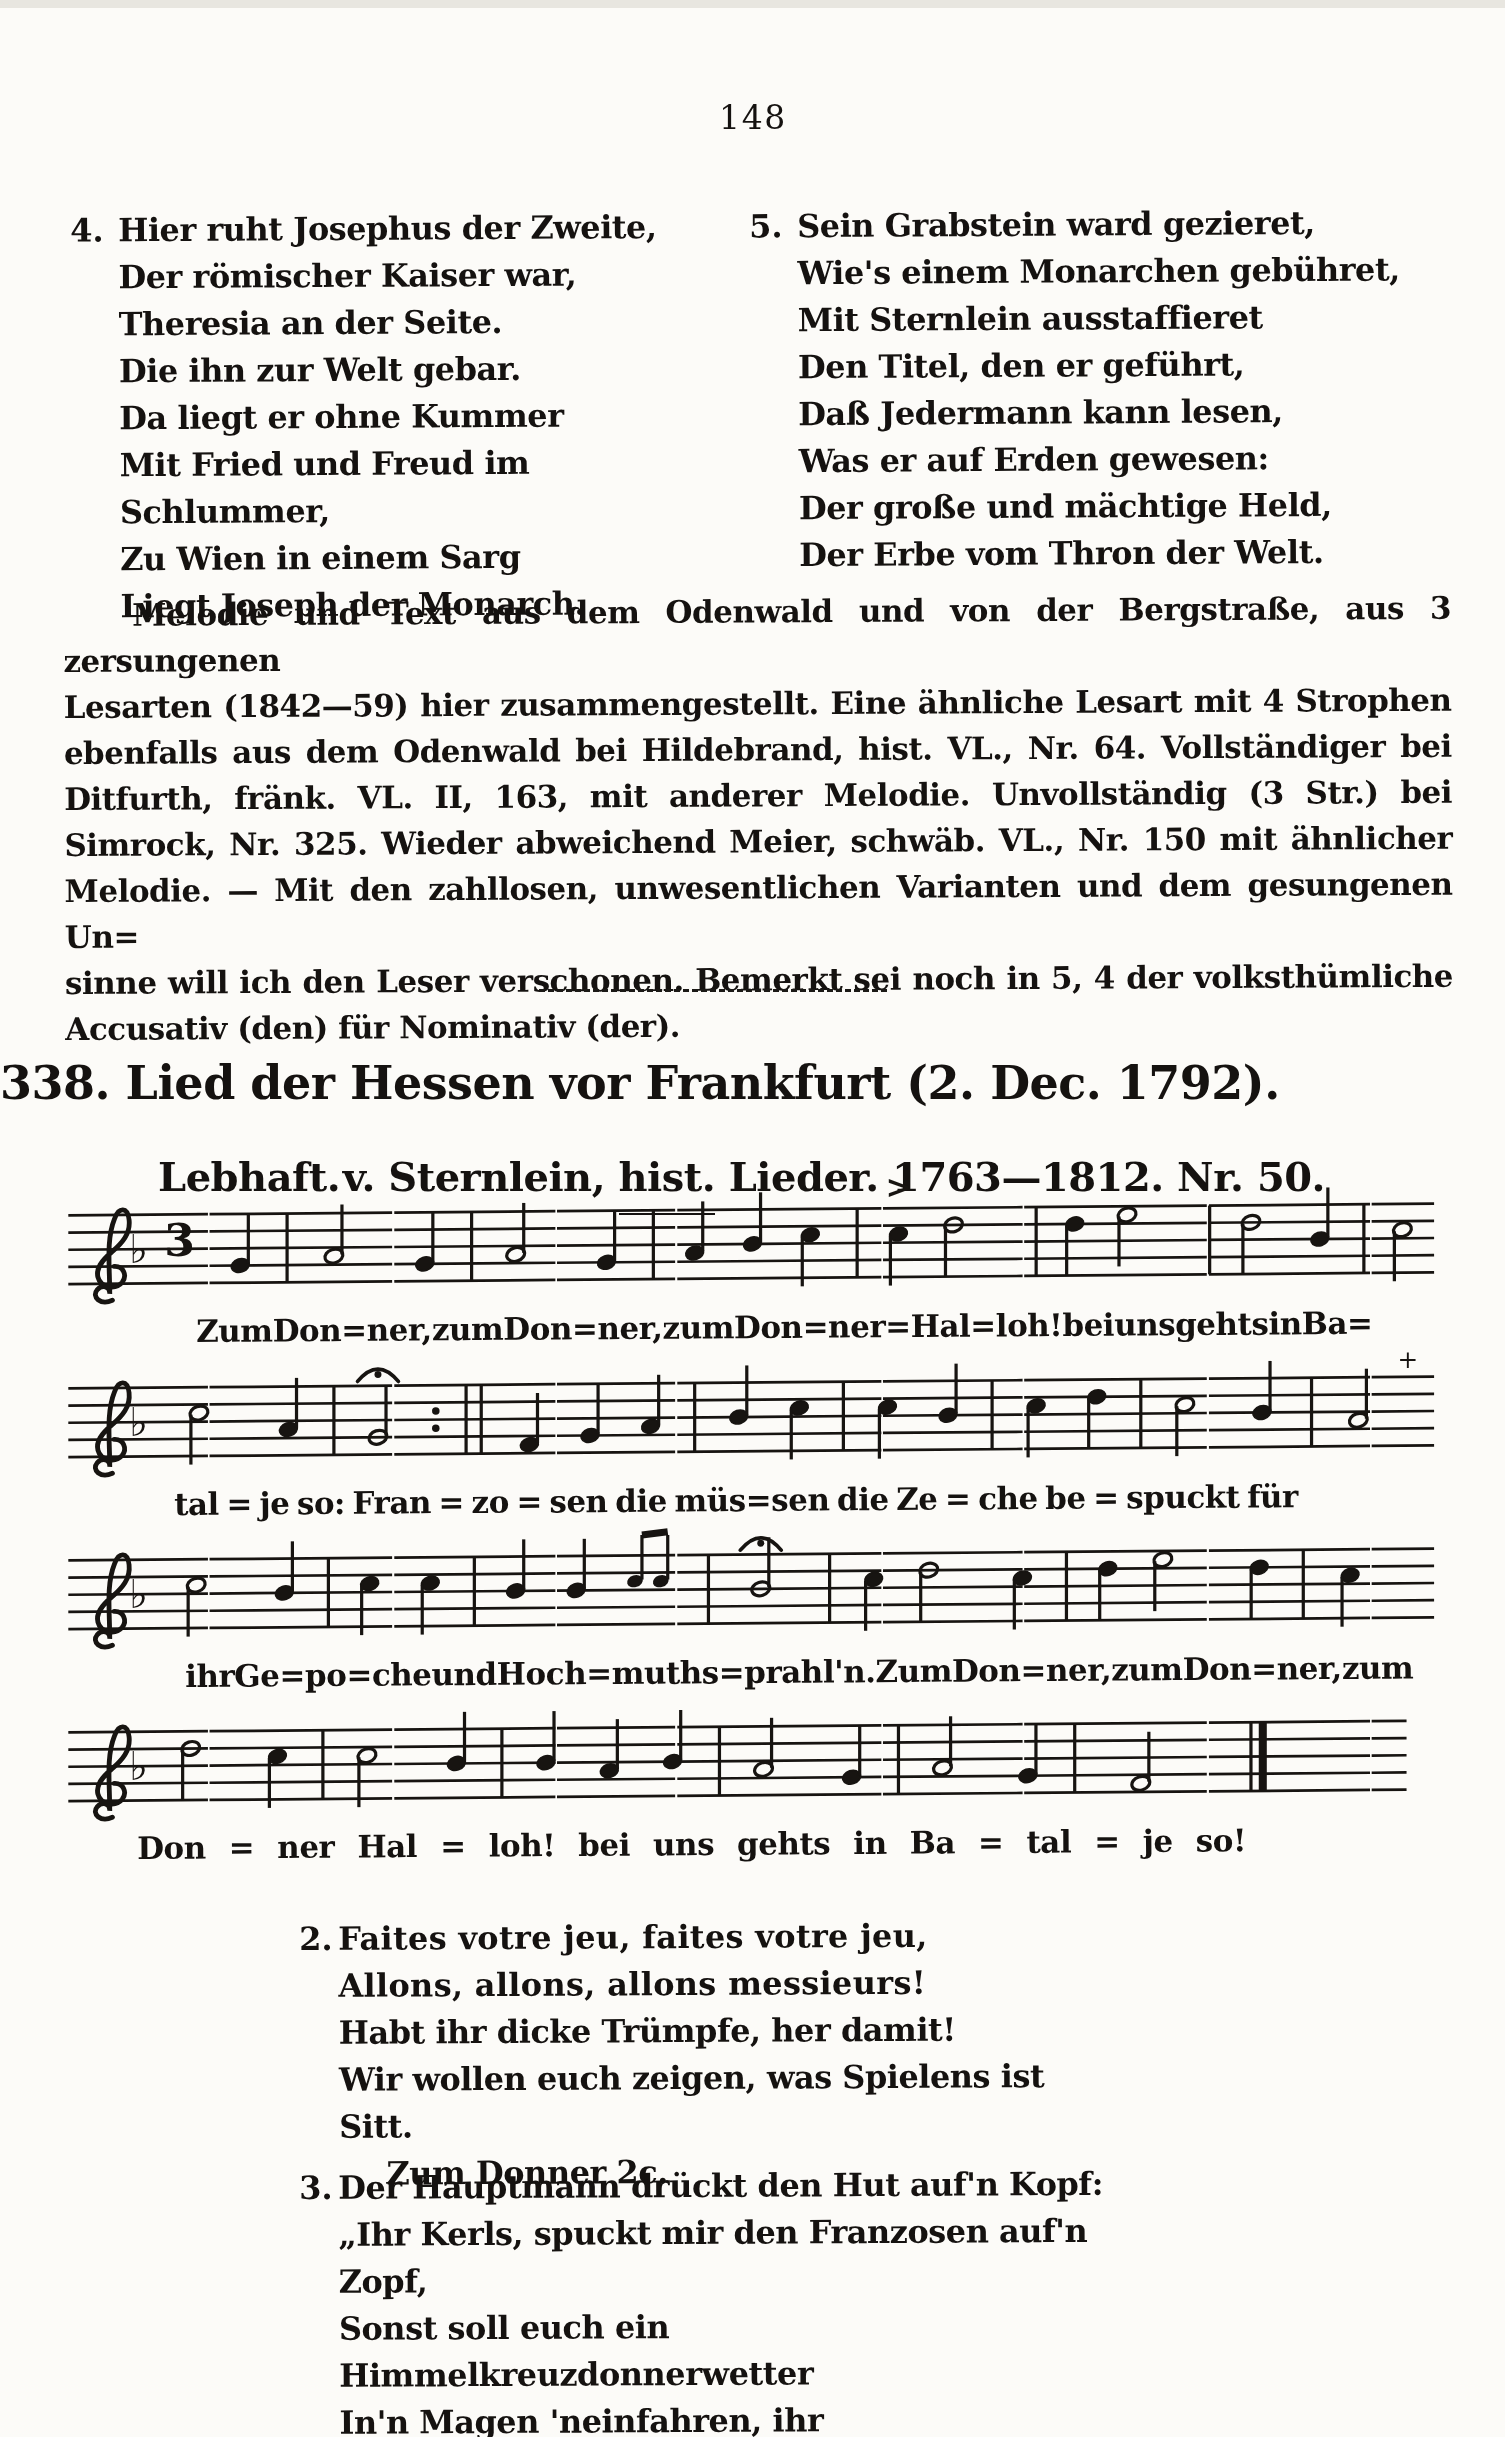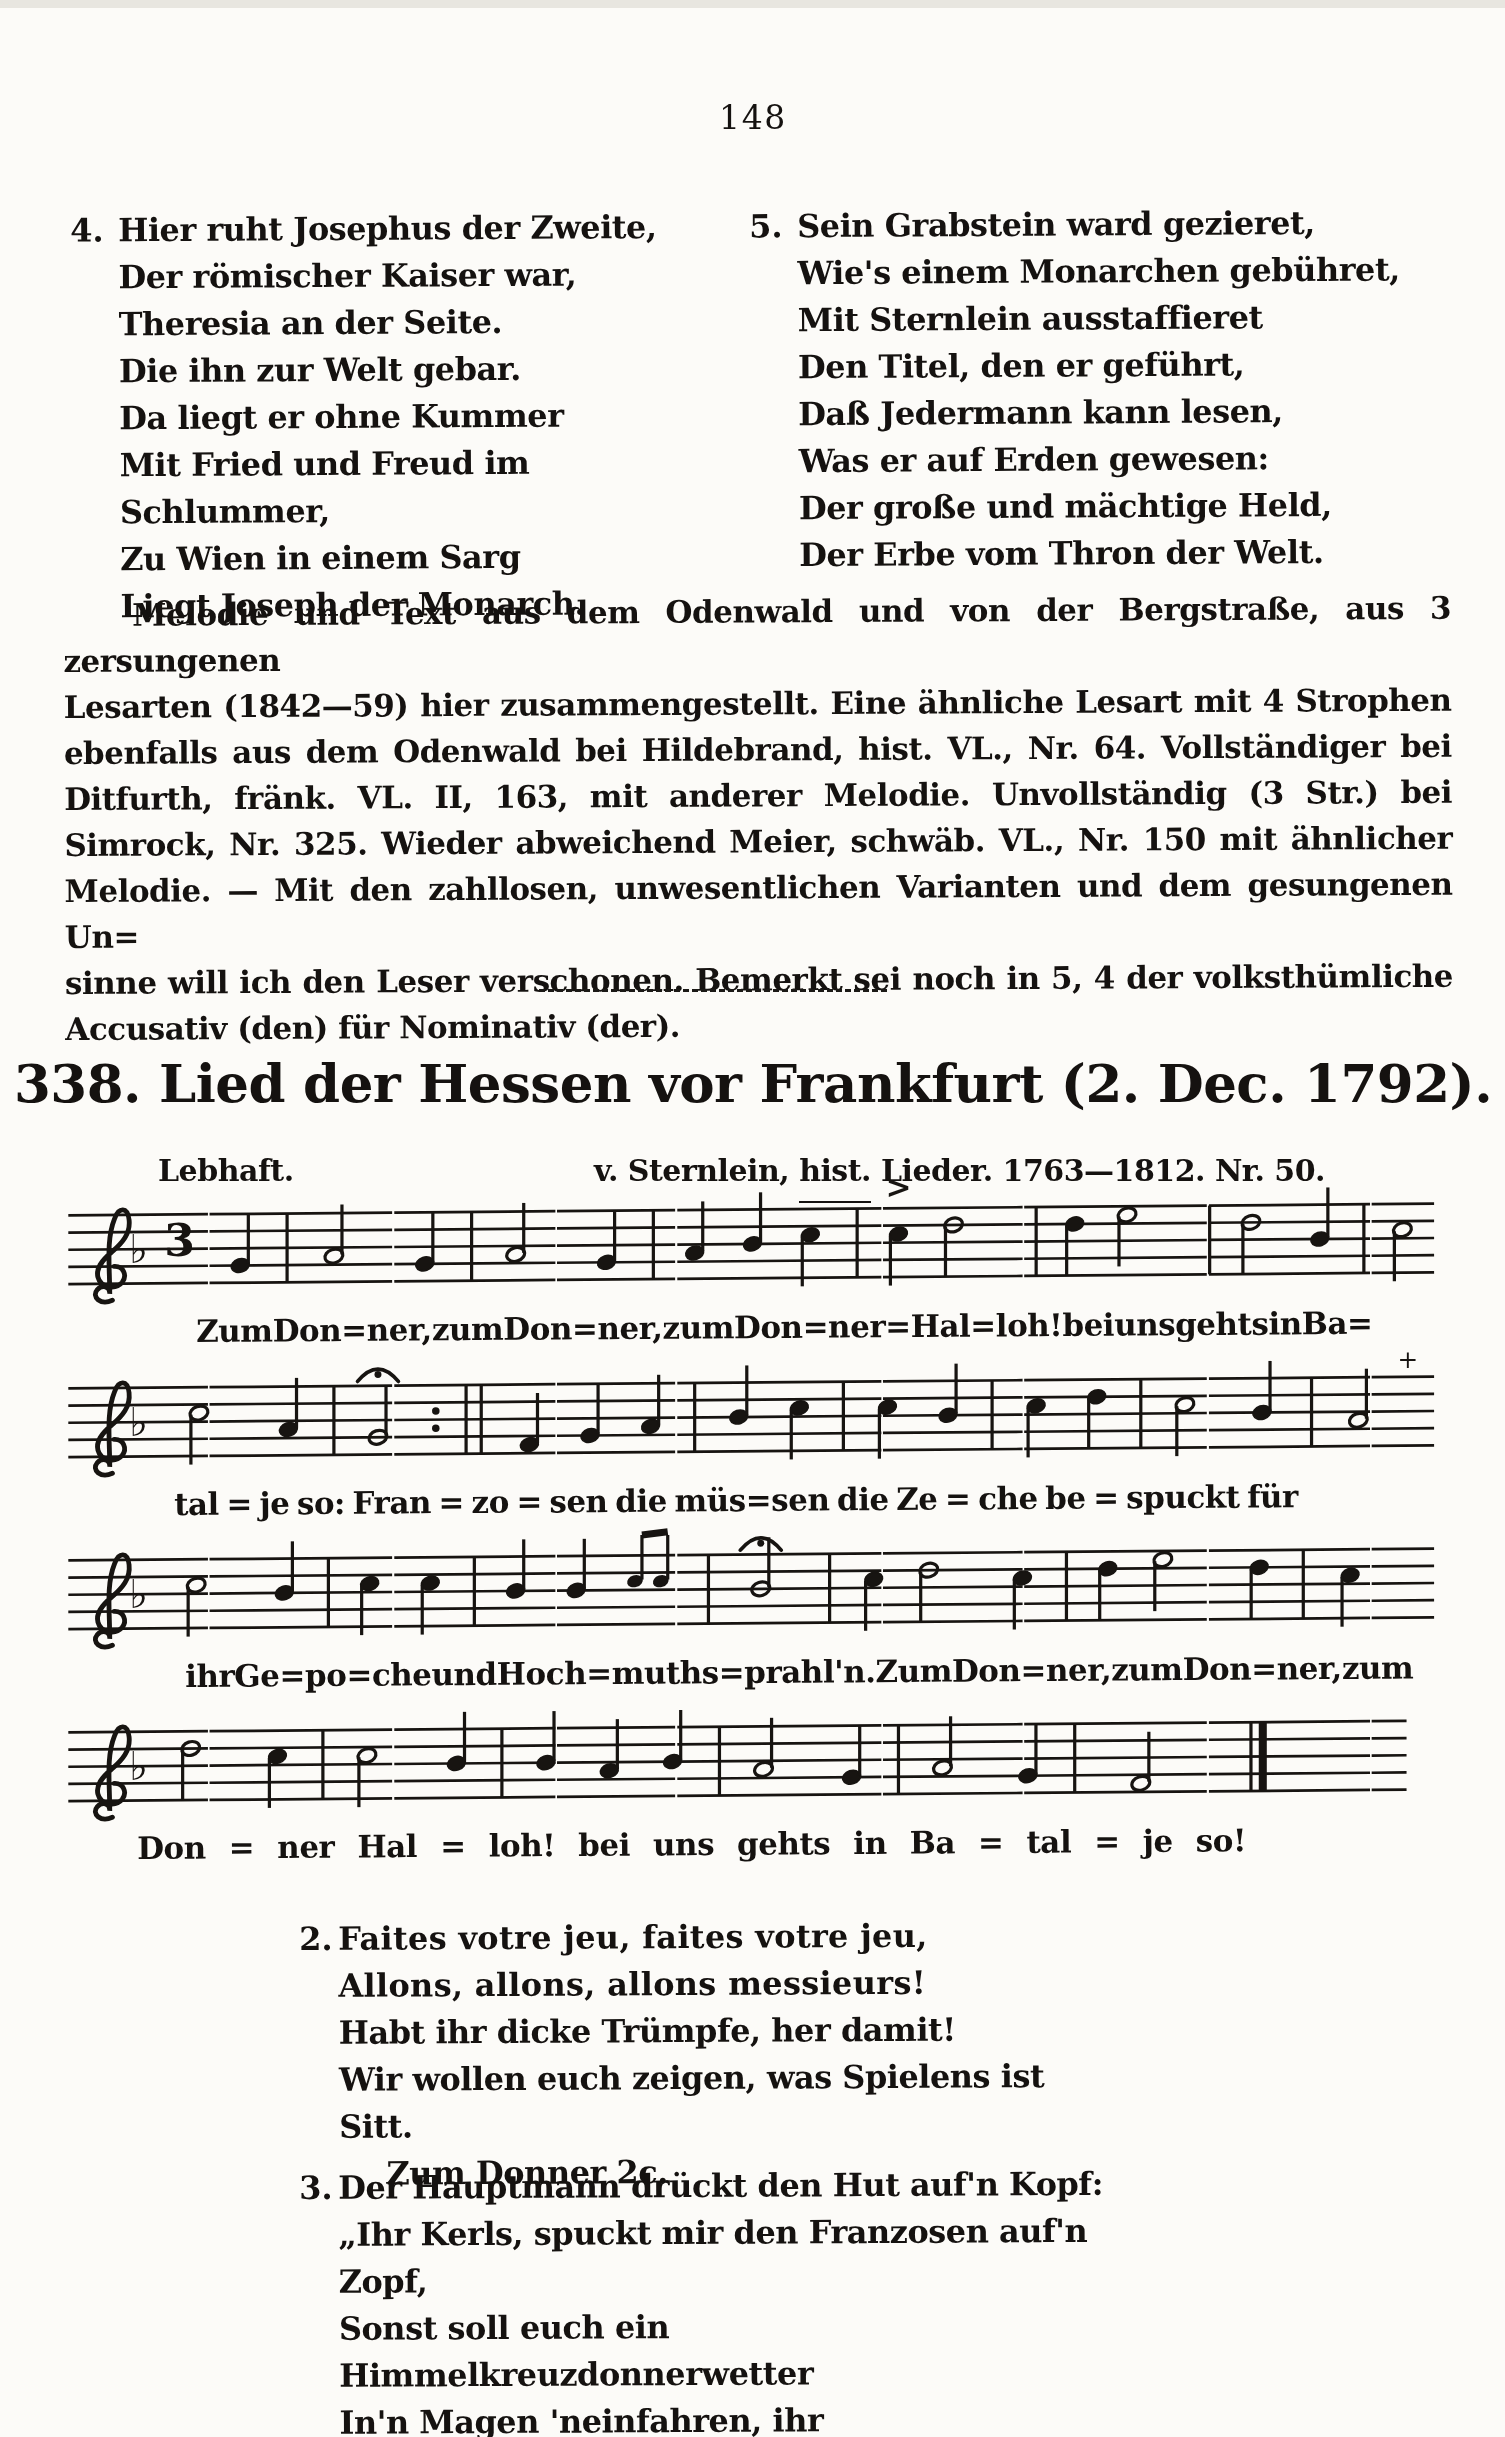--- a/index.html
+++ b/index.html
@@ -33,28 +33,28 @@
   .cline{text-align:justify;text-align-last:justify;}
   .cline.cfirst{text-indent:69px;}
   .cline.clast{text-align-last:left;}
 
   .divider{
     position:absolute;top:981px;left:539px;width:348px;height:0;
     border-top:3.8px dashed #1b1916;
   }
 
   .heading{
-    position:absolute;top:1048px;left:0;width:100%;text-align:center;
-    font-size:53px;line-height:54px;
+    position:absolute;top:1048px;left:0;width:100%;
+    font-size:46px;line-height:54px;
   }
 
   .tempo-row{
     position:absolute;top:1145px;left:158px;width:1167px;
     display:flex;justify-content:space-between;align-items:flex-end;
-    font-size:30px;
+    font-size:40px;
   }
   .attrib .ul{border-bottom:2.2px solid #151210;padding-bottom:13px;}
 
   .system{position:absolute;left:63px;width:1379px;}
   .sys1{top:1187px;} .sys2{top:1360px;} .sys3{top:1532px;} .sys4{top:1704px;}
   svg.staff{display:block;width:1379px;height:116px;overflow:visible;}
   .sl{stroke:#171411;stroke-width:5;fill:none;
       stroke-dasharray:260 3 340 4 300 3 220 4 380 3;}
   .lyrics{
     display:flex;justify-content:space-between;align-items:baseline;

